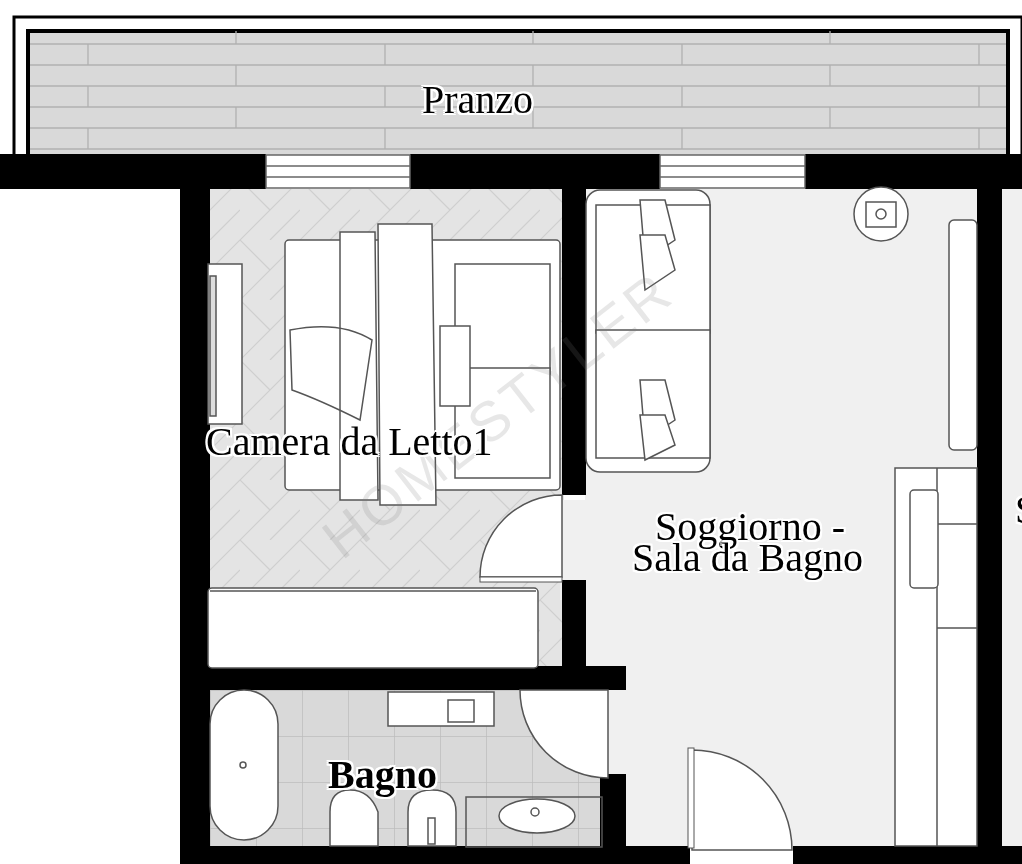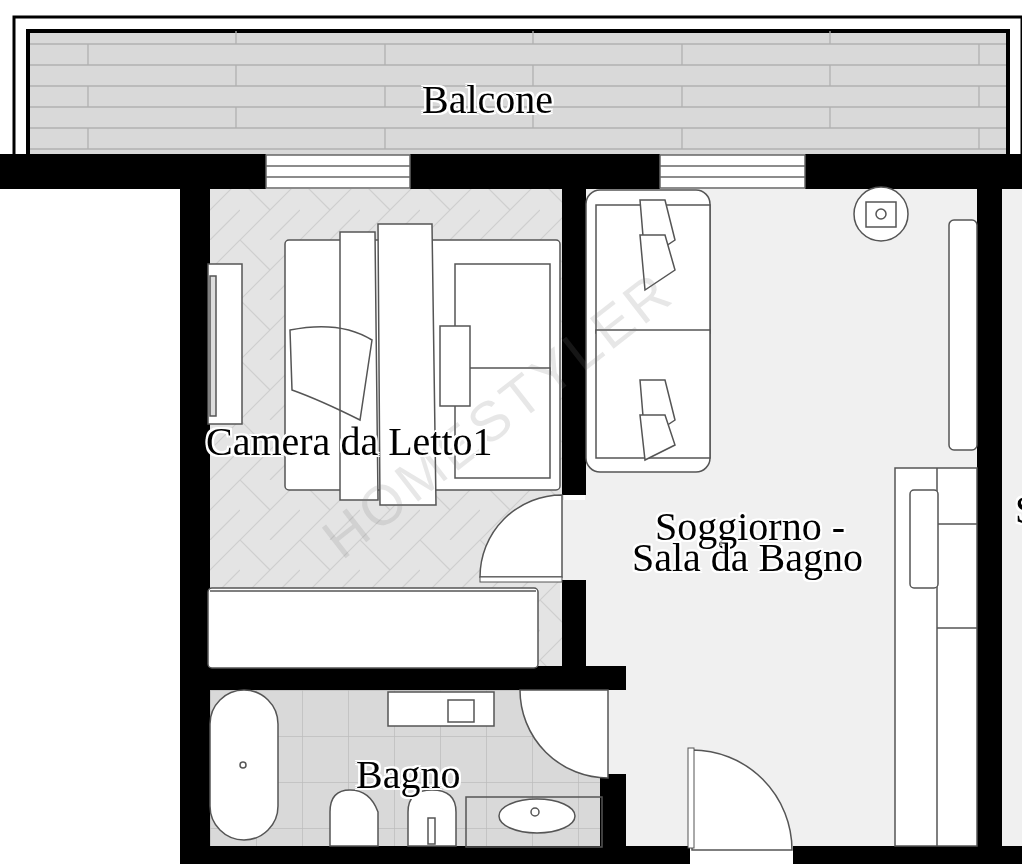--- a/index.html
+++ b/index.html
@@ -165,18 +165,18 @@
     <circle cx="535" cy="812" r="4"></circle>
   </g>
   <g stroke="#555" stroke-width="1.5" fill="#fff">
     <rect x="388" y="692" width="106" height="34"></rect>
     <rect x="448" y="700" width="26" height="22"></rect>
   </g>
 </svg>
 
 <div class="watermark" style="left:310px;top:520px;">HOMESTYLER</div>
 
-<div class="room-label" style="left:422px;top:78px;">Balcone</div>
+<div class="room-label" style="left:422px;top:78px;">Pranzo</div>
 <div class="room-label" style="left:206px;top:420px;">Camera da Letto1</div>
 <div class="room-label" style="left:655px;top:488px;margin-top:17px;">Soggiorno -</div>
 <div class="room-label" style="left:632px;top:536px;">Sala da Bagno</div>
-<div class="room-label" style="left:356px;top:753px;">Bagno</div>
+<div class="room-label" style="left:328px;top:753px;font-weight:bold;">Bagno</div>
 <div class="room-label" style="left:1015px;top:488px;">S</div>
 
 </body></html>

